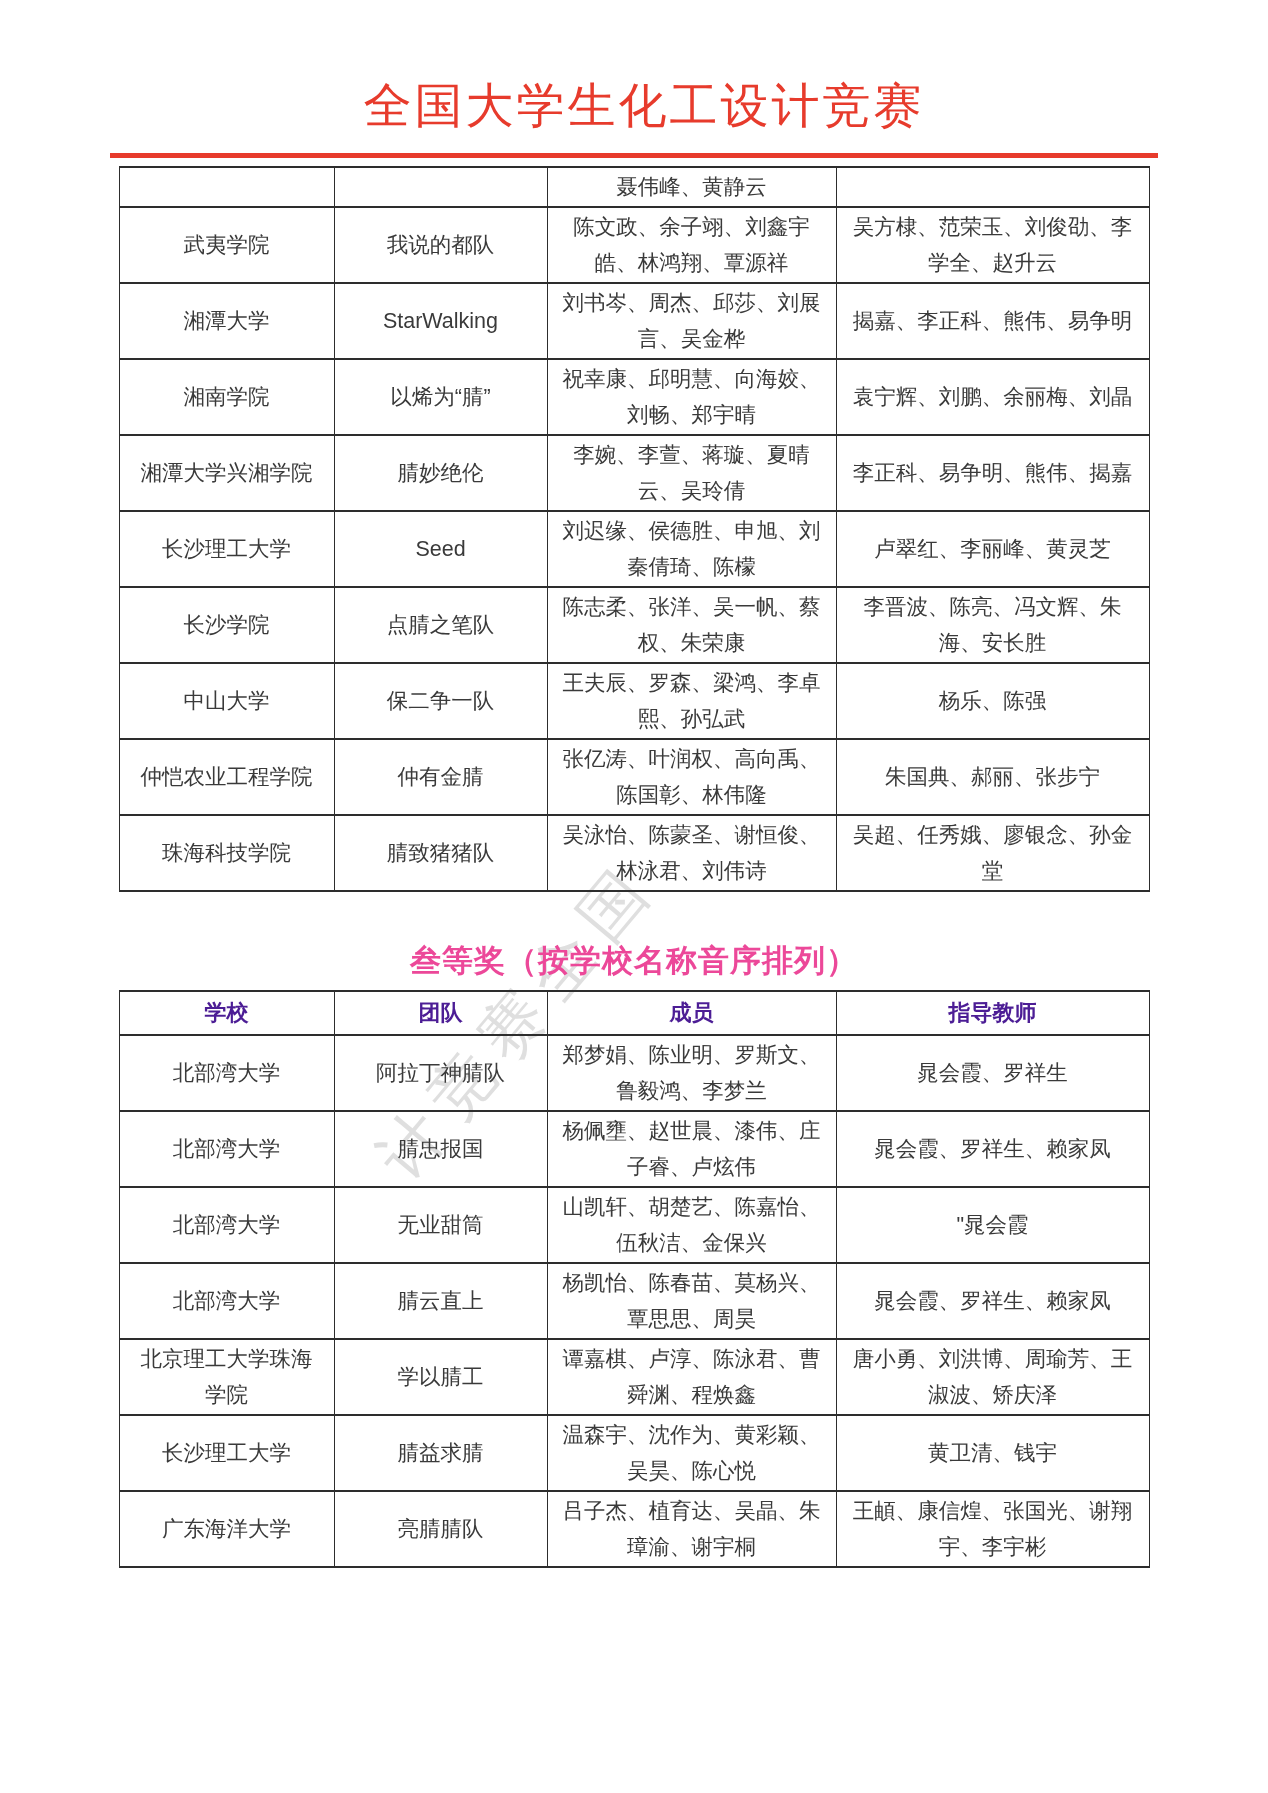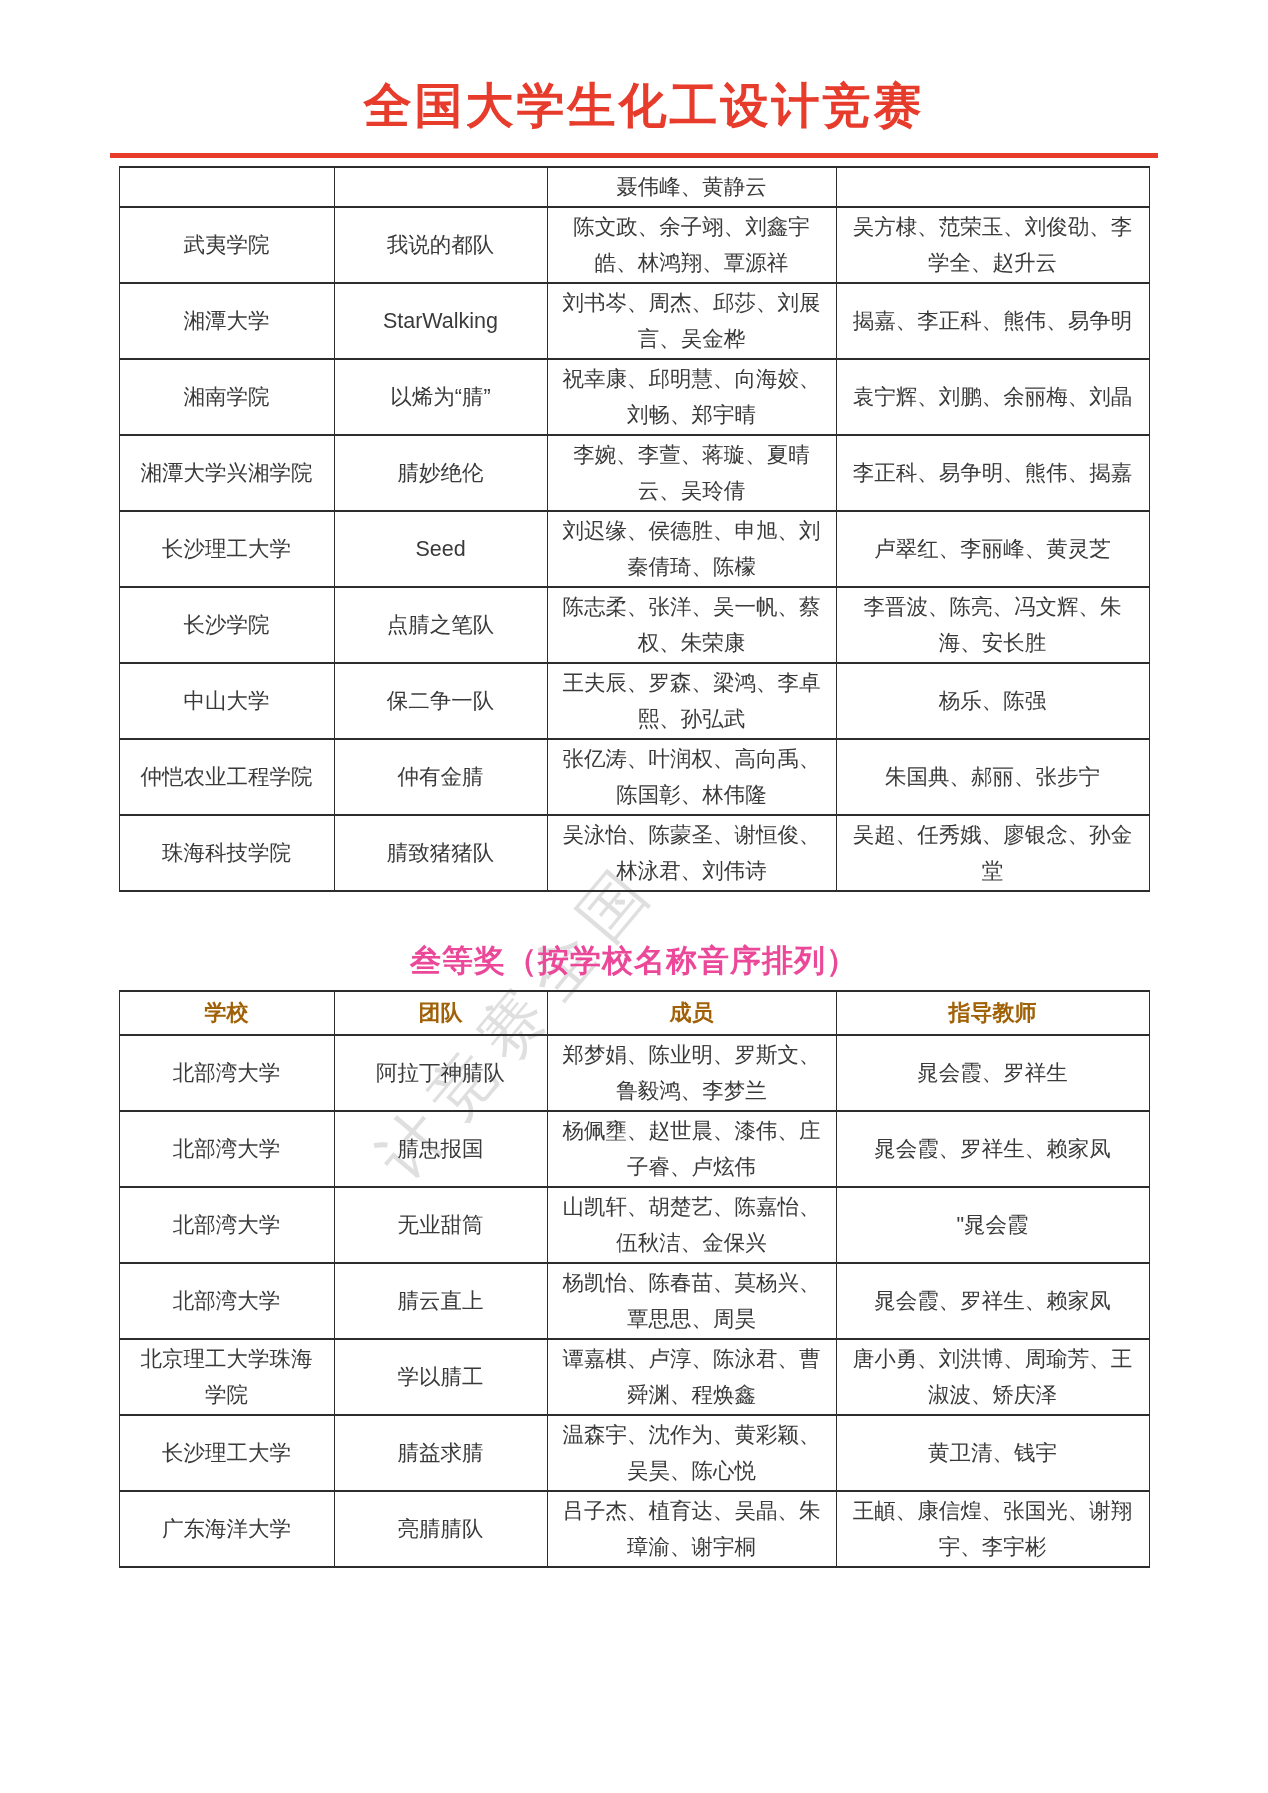--- a/index.html
+++ b/index.html
@@ -10,21 +10,21 @@
     background:#ffffff;
     font-family:"Liberation Sans","DejaVu Sans",sans-serif;
     color:#3a3a3a;
     overflow:hidden;
   }
   .content { position:relative; z-index:1; }
   .doc-title {
     padding-top:80px;
     text-align:center;
     font-size:48px;
-    font-weight:700;
+    font-weight:400;
     letter-spacing:3px;
     color:#e73b2c;
     line-height:1.1;
     margin-left:20px;
   }
   .red-rule {
     width:1048px; height:5px;
     margin:20px auto 0 auto;
     background:#e73b2c;
   }
@@ -42,21 +42,21 @@
     vertical-align:middle;
     font-size:21.5px;
     line-height:36px;
     padding:1px 12px;
     word-break:break-all;
     overflow:hidden;
   }
   tr.row-full   { height:74px; }
   tr.row-part   { height:40px; }
   tr.row-header { height:44px; }
-  table.awards th { font-weight:700; font-size:22px; color:#a16207; }
+  table.awards th { font-weight:700; font-size:22px; color:#4c1d95; }
   .section-heading {
     margin-top:48px;
     text-align:center;
     font-size:31px;
     font-weight:700;
     color:#ec4899;
     letter-spacing:1px;
   }
   .t2 { margin-top:40px; }
   .watermark {

